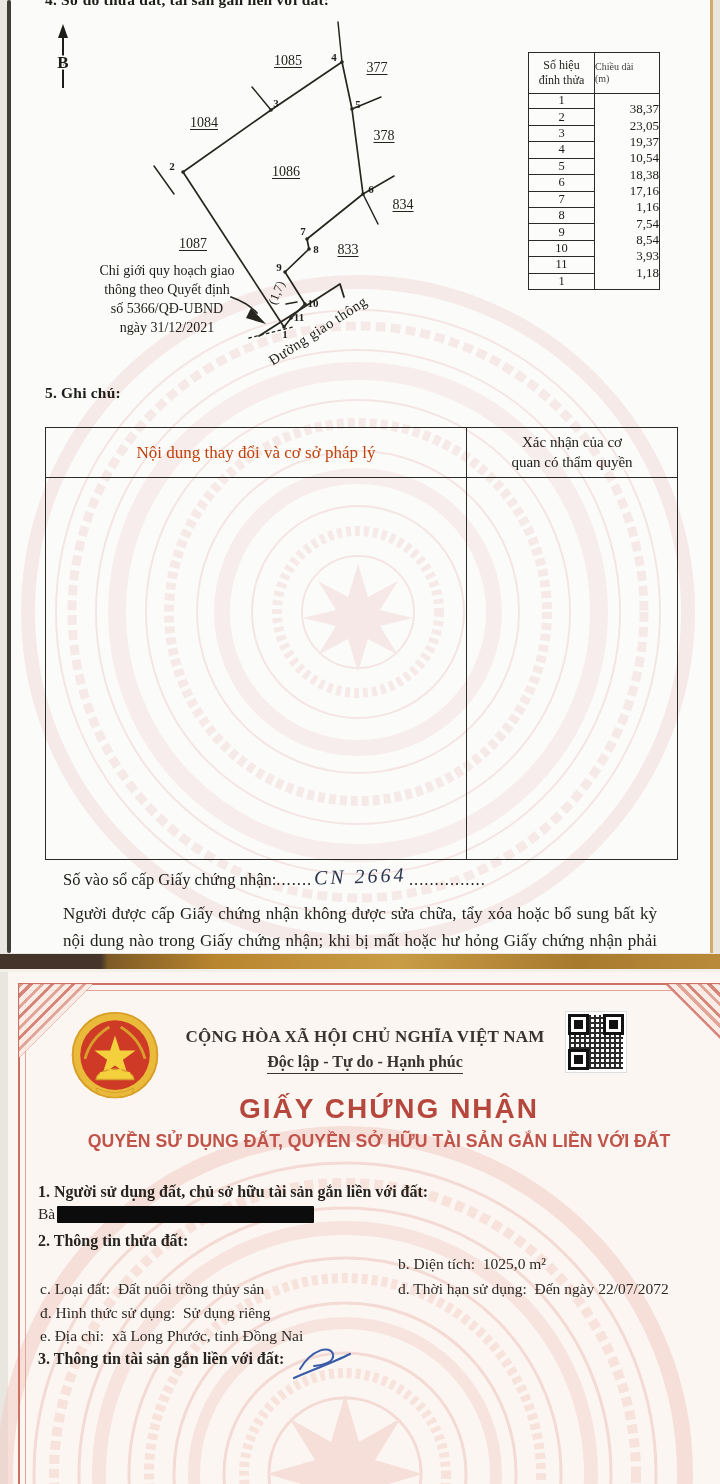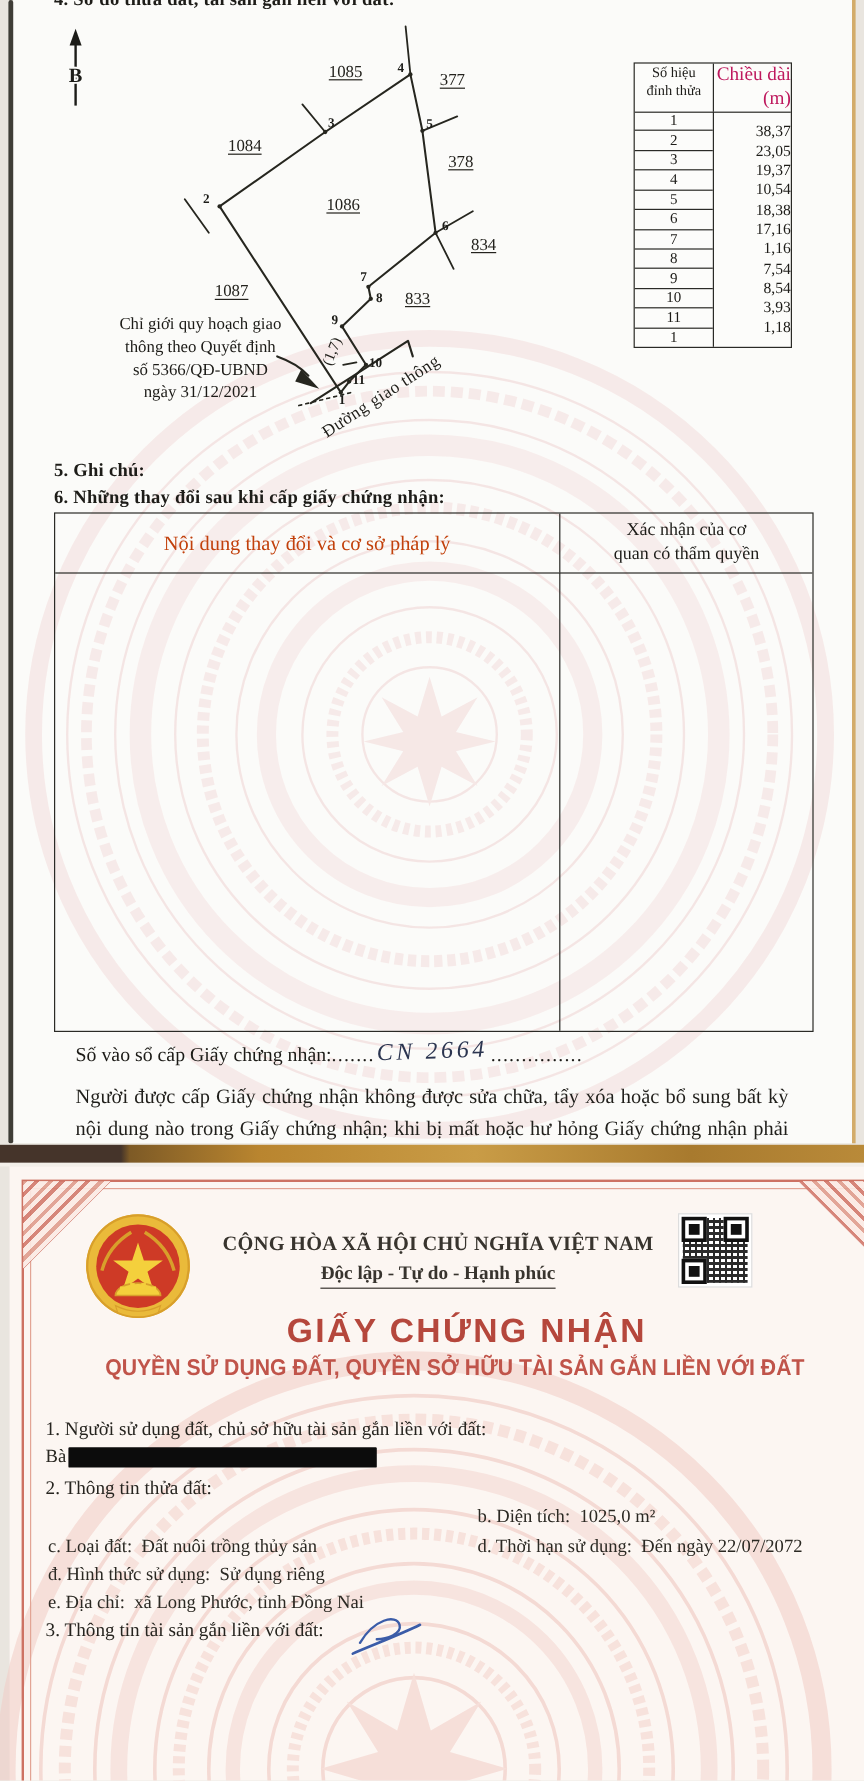--- a/index.html
+++ b/index.html
@@ -17,22 +17,22 @@
   .vlbl{position:absolute;transform:translate(-50%,-50%);font-weight:bold;font-size:11px;color:#1d1d19;}
   .annot{position:absolute;left:167px;top:300px;width:200px;transform:translate(-50%,-50%);
          text-align:center;font-size:14px;line-height:1.35;color:#1c1b17;}
   .road-lbl{position:absolute;left:318px;top:331px;transform:translate(-50%,-50%) rotate(-33deg);
             font-size:14.5px;letter-spacing:.5px;color:#1e1d18;white-space:nowrap;}
   .dim-lbl{position:absolute;left:277px;top:293px;transform:translate(-50%,-50%) rotate(-68deg);
            font-size:12.5px;color:#1e1d18;white-space:nowrap;}
   
   #vtable{position:absolute;left:528px;top:52px;width:130px;height:236px;border:1.5px solid #2a2a26;background:rgba(252,252,250,.65);}
   #vtable .vhead{position:absolute;left:0;top:0;width:100%;height:40px;border-bottom:1.4px solid #2a2a26;display:flex;}
-  #vtable .vh1{width:65px;border-right:1.4px solid #2a2a26;display:flex;flex-direction:column;align-items:center;font-size:12px;line-height:1.25;color:#1d1c18;}
-  #vtable .vh2{flex:1;display:flex;flex-direction:column;justify-content:center;align-items:flex-end;font-size:16px;line-height:1.25;color:#be185d;}
+  #vtable .vh1{width:65px;border-right:1.4px solid #2a2a26;display:flex;flex-direction:column;justify-content:center;align-items:center;font-size:12px;line-height:1.25;color:#1d1c18;}
+  #vtable .vh2{flex:1;display:flex;flex-direction:column;justify-content:center;align-items:flex-start;font-size:10px;line-height:1.25;color:#404040;}
   #vtable .vbody{position:absolute;left:0;top:40px;width:100%;bottom:0;display:flex;}
   #vtable .vcol1{width:65px;border-right:1.4px solid #2a2a26;display:flex;flex-direction:column;}
   #vtable .vcell{flex:1;display:flex;align-items:center;justify-content:center;font-size:12.5px;color:#1d1c18;border-bottom:1px solid #2a2a26;}
   #vtable .vcell:last-child{border-bottom:none;}
   #vtable .vcol2{flex:1;position:relative;}
   #vtable .vval{position:absolute;width:100%;text-align:right;font-size:13px;color:#1d1c18;height:16px;line-height:16px;}
   
   #ctable{position:absolute;left:45px;top:427px;width:631px;height:431px;border:1.6px solid #2a2a26;}
   #ctable .chead{position:absolute;left:0;top:0;width:100%;height:49px;border-bottom:1.5px solid #2a2a26;display:flex;}
   #ctable .cc1{width:420px;border-right:1.3px solid #2a2a26;display:flex;align-items:center;justify-content:center;font-size:17px;color:#c2410c;}
@@ -62,21 +62,21 @@
   .nat-title{top:58px;font-weight:bold;font-size:17px;letter-spacing:.2px;}
   .motto{top:84px;font-weight:bold;font-size:16px;}
   .motto span{display:inline-block;border-bottom:1.6px solid #38342e;padding-bottom:2px;}
   .cert-title{position:absolute;left:20px;right:0;top:124px;text-align:center;
       font-family:"Liberation Sans",sans-serif;font-weight:bold;font-size:28px;
       letter-spacing:2px;color:#b5473c;}
   .cert-sub{position:absolute;left:0;right:0;top:161px;text-align:center;
       font-family:"Liberation Sans",sans-serif;font-weight:bold;font-size:19px;
       color:#c0header;color:#c0544a;transform:scaleX(.93);white-space:nowrap;}
   .p2row{position:absolute;left:40px;font-size:15.5px;color:#2b2923;white-space:nowrap;}
-  .p2head{position:absolute;left:38px;font-weight:normal;font-size:16px;color:#26241f;white-space:nowrap;}
+  .p2head{position:absolute;left:38px;font-weight:bold;font-size:16px;color:#26241f;white-space:nowrap;}
   .p2right{left:398px;}
   .redact{position:absolute;left:57px;top:237px;width:257px;height:17px;background:#0c0c0c;border-radius:1px;}
   .qr{position:absolute;left:565px;top:42px;width:60px;height:60px;background:#fff;border:1px solid #ddd;}
   .qr .noise{position:absolute;inset:3px;
      background-image:repeating-linear-gradient(90deg,#141414 0 2px,transparent 2px 5px),
                       repeating-linear-gradient(0deg,#141414 0 2px,#ffffff 2px 5px);
      opacity:.9;}
   .finder{position:absolute;width:15px;height:15px;border:3px solid #111;background:#fff;}
   .finder::after{content:"";position:absolute;left:3px;top:3px;right:3px;bottom:3px;background:#111;}
   .gap2{position:absolute;left:0;top:969px;width:720px;height:3px;background:#f3efe9;}
@@ -201,21 +201,20 @@
         <div class="vval" style="top:106px">1,16</div>
         <div class="vval" style="top:123px">7,54</div>
         <div class="vval" style="top:139px">8,54</div>
         <div class="vval" style="top:155px">3,93</div>
         <div class="vval" style="top:172px">1,18</div>
       </div>
     </div>
   </div>
 
   <div class="h-sec" style="left:45px;top:384px">5. Ghi chú:</div>
-  <div class="h-sec" style="left:45px;top:406px">6. Những thay đổi sau khi cấp giấy chứng nhận:</div>
 
   <div id="ctable">
     <div class="chead">
       <div class="cc1">Nội dung thay đổi và cơ sở pháp lý</div>
       <div class="cc2">
         <span>Xác nhận của cơ</span>
         <span>quan có thẩm quyền</span>
       </div>
     </div>
     <div class="cbody">

